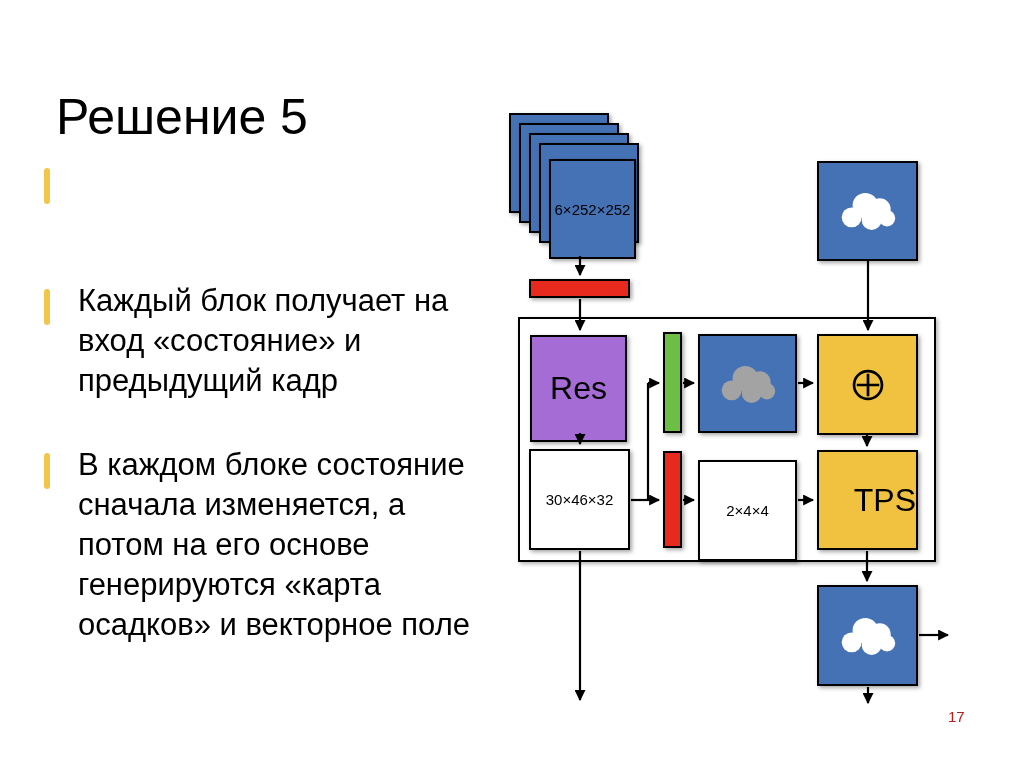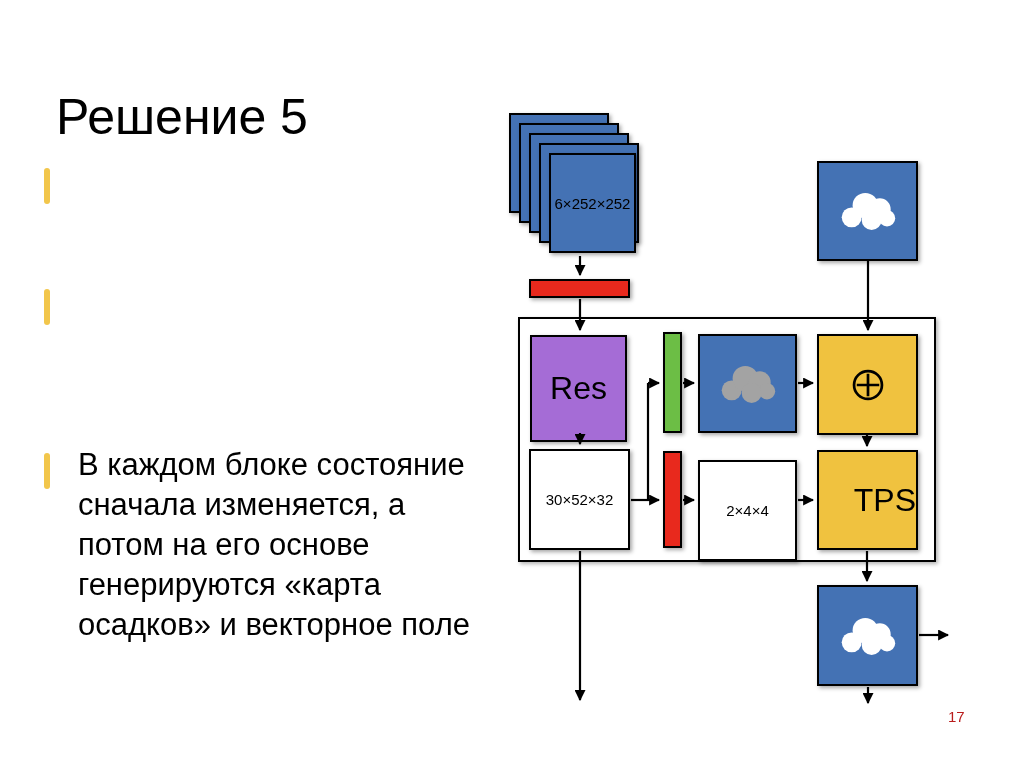--- a/index.html
+++ b/index.html
@@ -48,39 +48,42 @@
 <div class="slide">
 
   <h1 class="title">Решение 5</h1>
 
   <div>
     <div class="bullet b1">
       <span class="marker"></span>
     </div>
     <div class="bullet b2">
       <span class="marker"></span>
+      <p class="bullet-text">Каждый блок получает на
+вход «состояние» и
+предыдущий кадр</p>
     </div>
     <div class="bullet b3">
       <span class="marker"></span>
       <p class="bullet-text">В каждом блоке состояние
 сначала изменяется, а
 потом на его основе
 генерируются «карта
 осадков» и векторное поле</p>
     </div>
   </div>
 
   <div class="diagram">
 
     <div>
       <div class="shape fill-blue" style="left:509px;top:113px;width:100px;height:100px;"></div>
       <div class="shape fill-blue" style="left:519px;top:123px;width:100px;height:100px;"></div>
       <div class="shape fill-blue" style="left:529px;top:133px;width:100px;height:100px;"></div>
       <div class="shape fill-blue" style="left:539px;top:143px;width:100px;height:100px;"></div>
-      <div class="shape fill-blue lbl-small" style="left:549px;top:153px;width:87px;height:100px;">
+      <div class="shape fill-blue lbl-small" style="left:549px;top:159px;width:87px;height:100px;">
         <span>6×252×252</span>
       </div>
     </div>
 
     <div class="shape fill-red" style="left:529px;top:279px;width:101px;height:19px;"></div>
 
     <div class="shape fill-blue" style="left:817px;top:161px;width:101px;height:100px;">
       <svg class="cloud-white" width="58" height="42" viewBox="0 0 64 46" aria-hidden="true">
         <g fill="currentColor">
           <circle cx="14" cy="30" r="11"></circle>
@@ -110,21 +113,21 @@
       </svg>
     </div>
     <div class="shape fill-yellow" style="left:817px;top:334px;width:101px;height:101px;">
       <svg width="36" height="36" viewBox="0 0 40 40" aria-hidden="true">
         <circle cx="20" cy="20" r="15.5" fill="none" stroke="#000" stroke-width="3"></circle>
         <path d="M20 7.5 V32.5 M7.5 20 H32.5" stroke="#000" stroke-width="3" fill="none"></path>
       </svg>
     </div>
 
     <div class="shape fill-white lbl-small" style="left:529px;top:449px;width:101px;height:101px;">
-      <span>30×52×32</span>
+      <span>30×46×32</span>
     </div>
     <div class="shape fill-red" style="left:663px;top:451px;width:19px;height:97px;"></div>
     <div class="shape fill-white lbl-small" style="left:698px;top:460px;width:99px;height:101px;">
       <span>2×4×4</span>
     </div>
     <div class="shape fill-yellow lbl-big" style="left:817px;top:450px;width:101px;height:100px;justify-content:flex-end;">
       <span>TPS</span>
     </div>
 
     <div class="shape fill-blue" style="left:817px;top:585px;width:101px;height:101px;">

